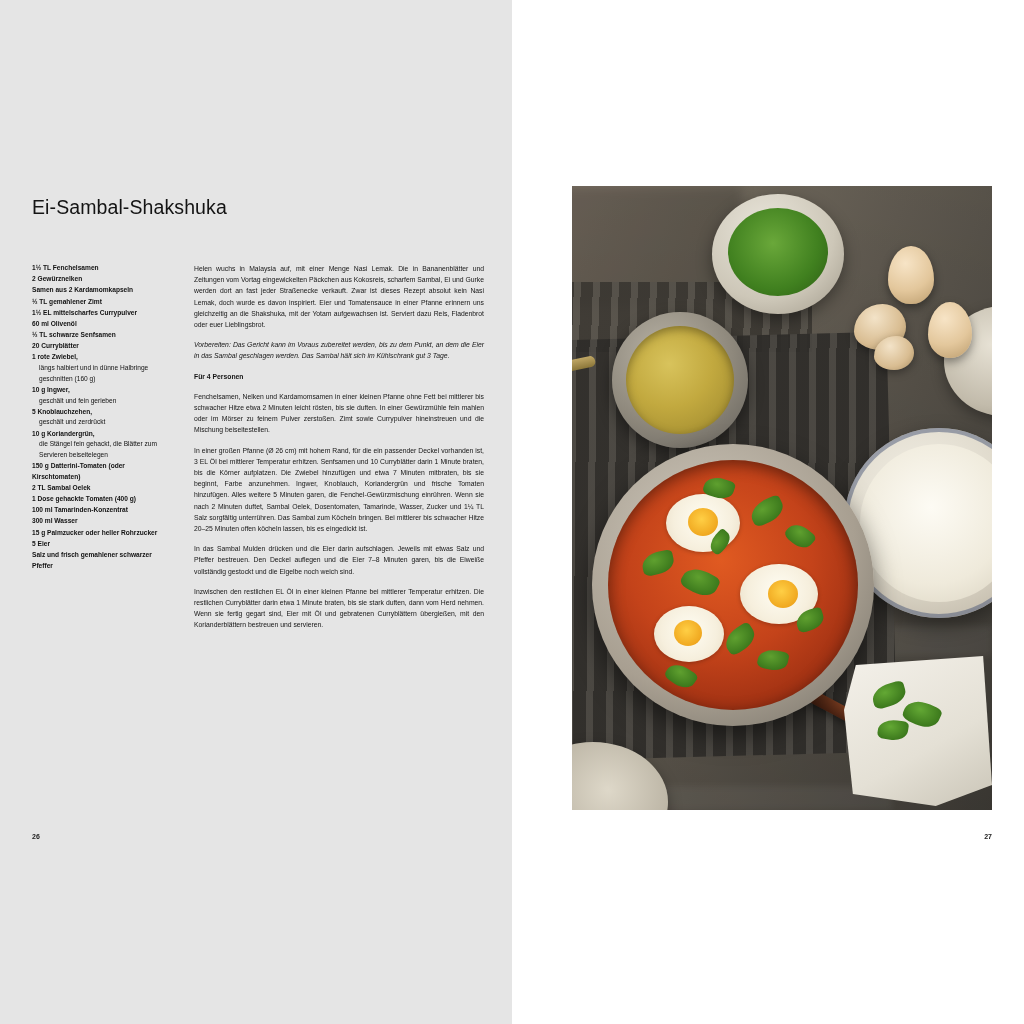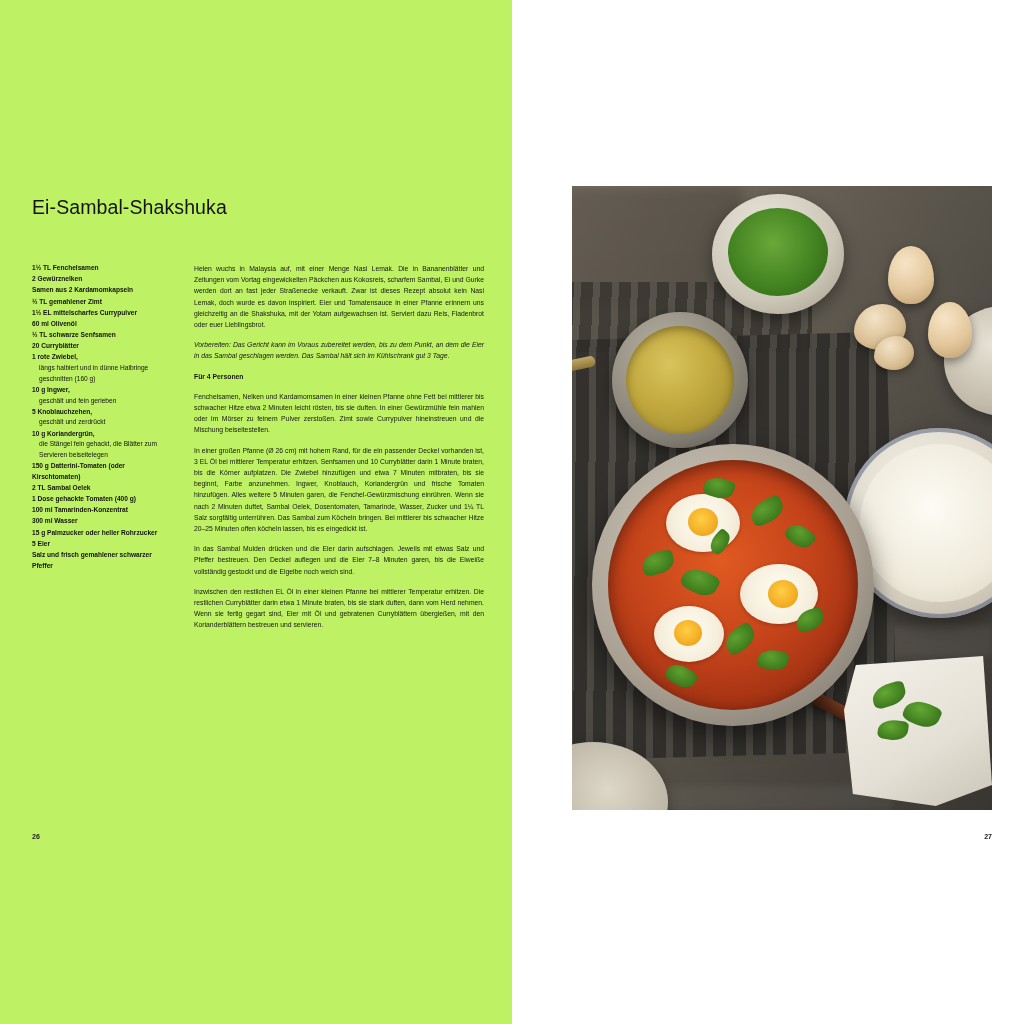--- a/index.html
+++ b/index.html
@@ -23,21 +23,21 @@
     height: 1024px;
   }
 
   
   .page-left {
     position: absolute;
     left: 0;
     top: 0;
     width: 512px;
     height: 1024px;
-    background: #bef264;
+    background: #e5e5e5;
   }
   .recipe-title {
     position: absolute;
     left: 32px;
     top: 196px;
     font-size: 19.5px;
     font-weight: 400;
     letter-spacing: 0.1px;
     color: #141414;
   }

